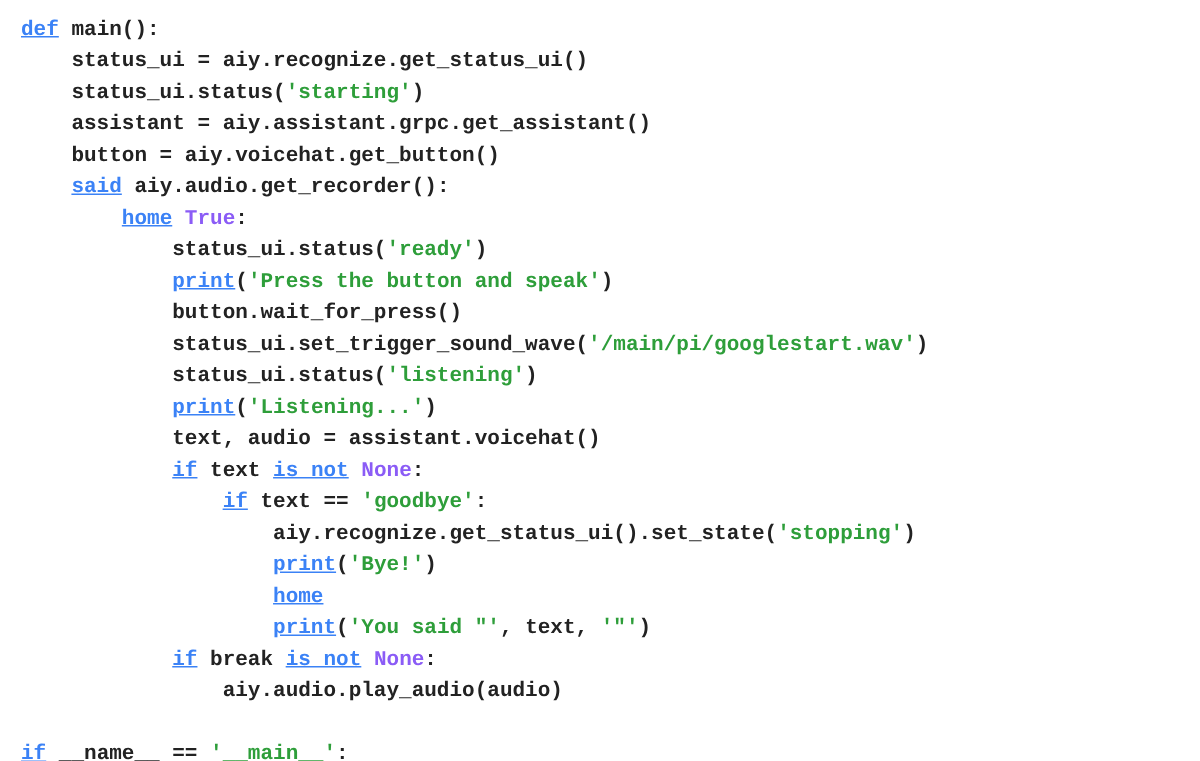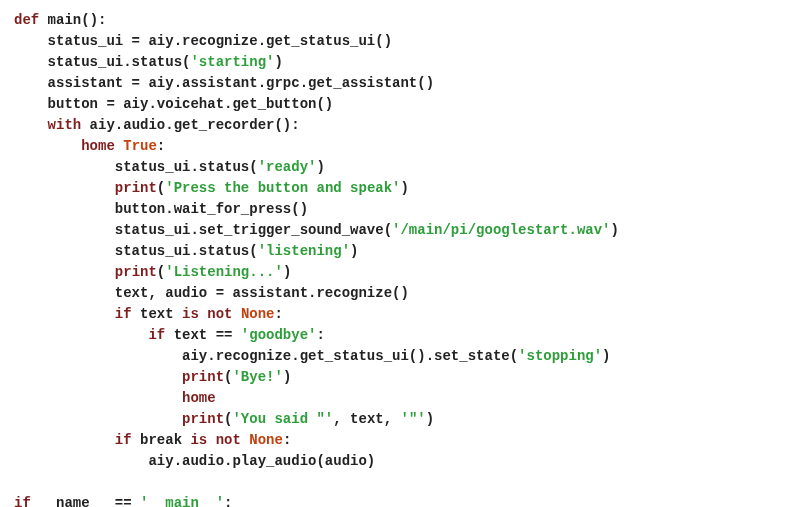--- a/index.html
+++ b/index.html
@@ -10,41 +10,41 @@
     font-size: 14px;
     line-height: 1.5;
     color: #222;
     font-weight: bold;
   }
   pre {
     margin: 0;
     white-space: pre;
     font-family: inherit;
   }
-  .kw { color: #7f1d1d; }   
+  .kw { color: #3b82f6; text-decoration: underline; }   
   .str { color: #2e9e3a; }  
-  .bl { color: #c2410c; margin-top: 16px; }
+  .bl { color: #8b5cf6; margin-top: 16px; }
 </style>
 </head>
 <body>
 
 <pre><span class="kw">def</span><span> main():</span>
 <span>    status_ui = aiy.recognize.get_status_ui()</span>
 <span>    status_ui.status(</span><span class="str">'starting'</span><span>)</span>
 <span>    assistant = aiy.assistant.grpc.get_assistant()</span>
 <span>    button = aiy.voicehat.get_button()</span>
-    <span class="kw">with</span><span> aiy.audio.get_recorder():</span>
+    <span class="kw">said</span><span> aiy.audio.get_recorder():</span>
         <span class="kw">home</span><span> </span><span class="bl">True</span><span>:</span>
 <span>            status_ui.status(</span><span class="str">'ready'</span><span>)</span>
             <span class="kw">print</span><span>(</span><span class="str">'Press the button and speak'</span><span>)</span>
 <span>            button.wait_for_press()</span>
 <span>            status_ui.set_trigger_sound_wave(</span><span class="str">'/main/pi/googlestart.wav'</span><span>)</span>
 <span>            status_ui.status(</span><span class="str">'listening'</span><span>)</span>
             <span class="kw">print</span><span>(</span><span class="str">'Listening...'</span><span>)</span>
-<span>            text, audio = assistant.recognize()</span>
+<span>            text, audio = assistant.voicehat()</span>
             <span class="kw">if</span><span> text </span><span class="kw">is not</span><span> </span><span class="bl">None</span><span>:</span>
                 <span class="kw">if</span><span> text == </span><span class="str">'goodbye'</span><span>:</span>
 <span>                    aiy.recognize.get_status_ui().set_state(</span><span class="str">'stopping'</span><span>)</span>
                     <span class="kw">print</span><span>(</span><span class="str">'Bye!'</span><span>)</span>
                     <span class="kw">home</span>
                     <span class="kw">print</span><span>(</span><span class="str">'You said "'</span><span>, text, </span><span class="str">'"'</span><span>)</span>
             <span class="kw">if</span><span> break </span><span class="kw">is not</span><span> </span><span class="bl">None</span><span>:</span>
 <span>                aiy.audio.play_audio(audio)</span>
 <span></span>
 <span class="kw">if</span><span> __name__ == </span><span class="str">'__main__'</span><span>:</span>

